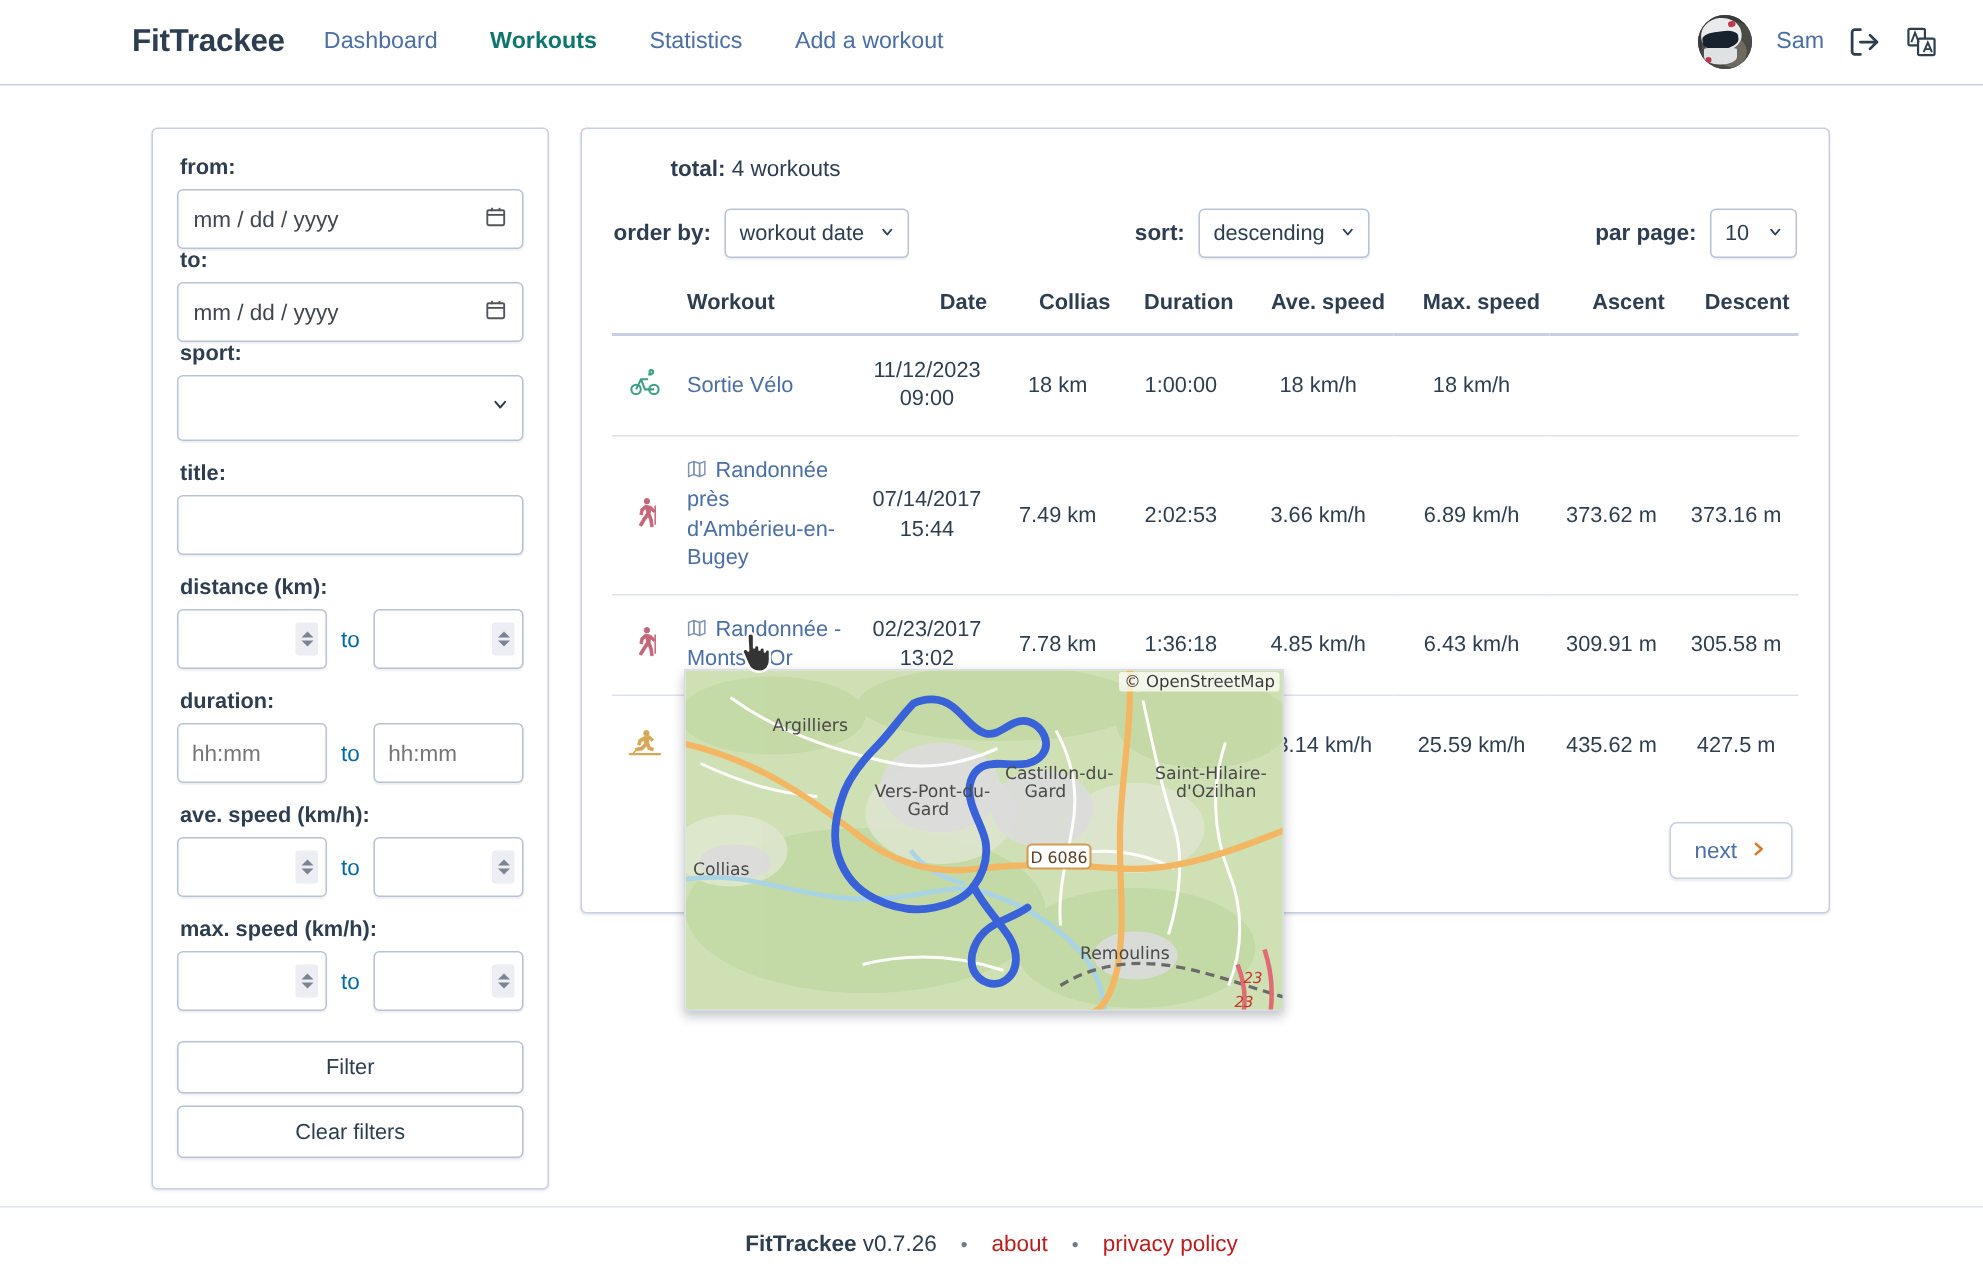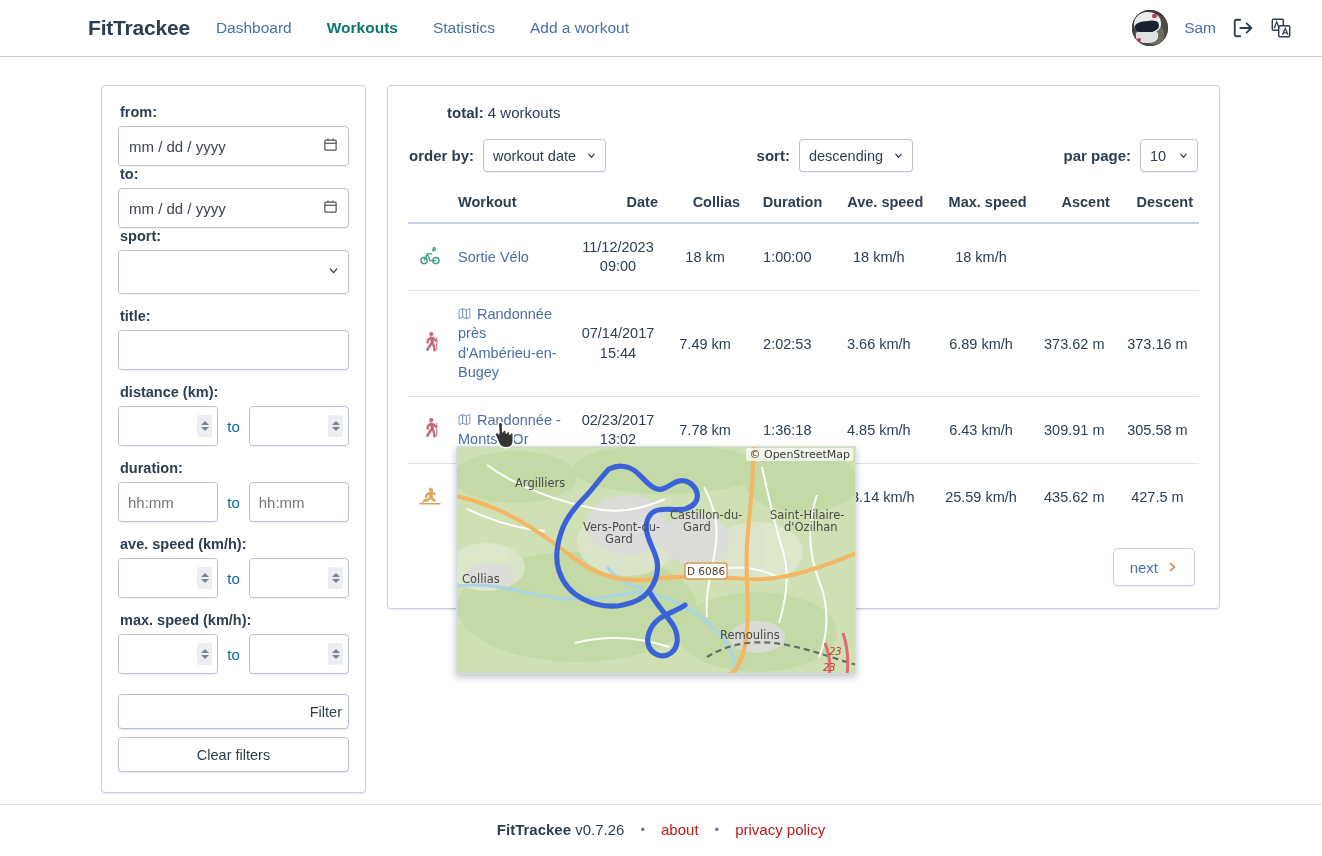--- a/index.html
+++ b/index.html
@@ -130,21 +130,21 @@
   .spin i.dn { border-top: 4px solid #7b8494; }
   .to-lbl { font-size: 15px; color: #0369a1; }
 
   .btn {
     width: 100%; height: 35px; margin-top: 8px;
     border: 1px solid #b9c2d4; border-radius: 4px;
     background: #fff; font-family: "Liberation Sans", sans-serif;
     font-size: 14.5px; color: #2c3e50; cursor: pointer;
     box-shadow: 0 1px 2px rgba(130,140,170,0.2);
   }
-  .btn.mt-big { margin-top: 20px; text-align: right; }
+  .btn.mt-big { margin-top: 20px; }
 
   
   .main-card { padding: 16px 20px 22px 20px; position: relative; }
   .total-line { font-size: 15px; color: #2c3e50; margin: 2px 0 18px 1px; }
   .total-line b { font-weight: bold; margin-left: 38px; }
 
   .ctrl-row {
     display: flex; align-items: center;
     margin-bottom: 22px; padding: 0 1px;
   }

